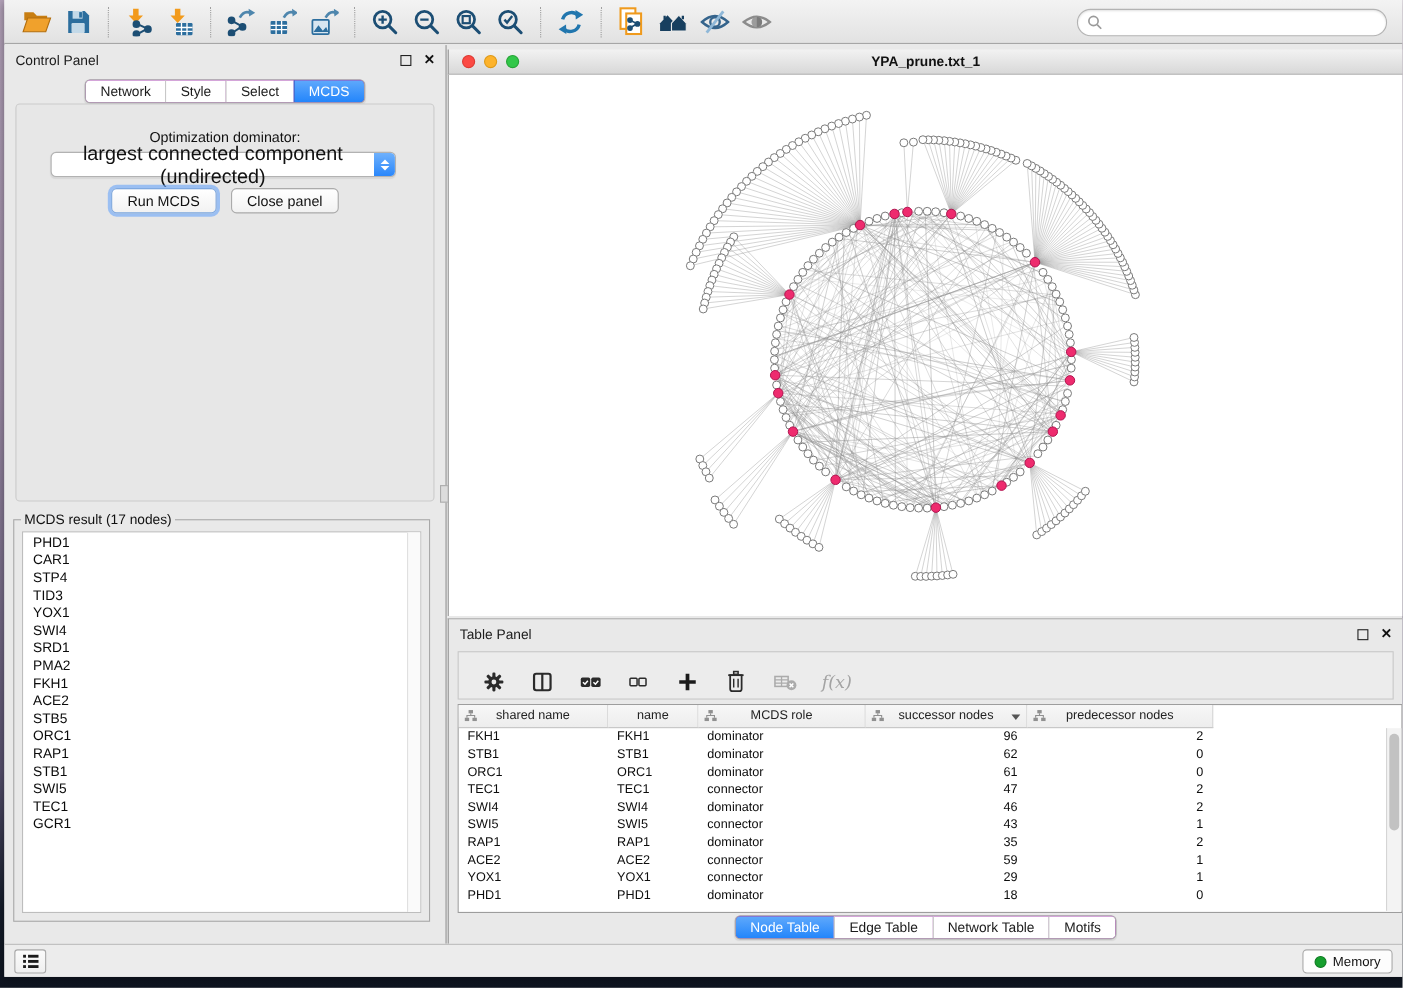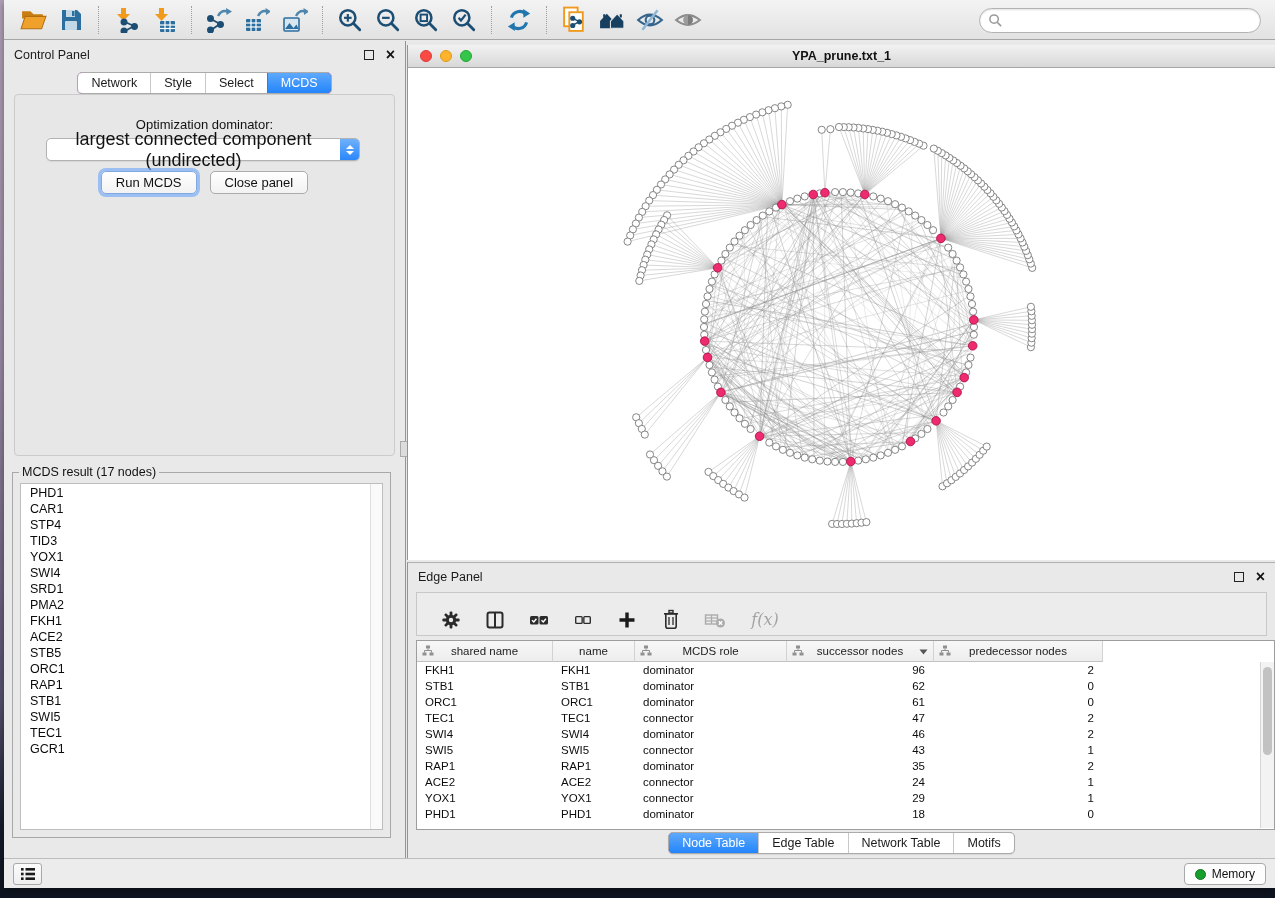--- a/index.html
+++ b/index.html
@@ -70,21 +70,21 @@
   .light.yellow { background:#FDB32C; border:1px solid #DE9A18; }
   .light.green { background:#32C749; border:1px solid #27A437; }
   .net-title { position:absolute; left:0; right:0; text-align:center; font-size:12.5px; font-weight:bold; color:#111; }
   .net-canvas { position:absolute; left:403px; right:0; top:68px; height:492px; background:#fff; border-left:1px solid #939393; }
 
   
   .table-panel { position:absolute; left:403px; right:0; top:562px; bottom:30px; background:#E9E9E9;
     border-left:1px solid #939393; border-top:1px solid #B0B0B0; }
   .tp-toolbar { position:absolute; top:29px; left:8px; right:8px; height:44px; background:#ECECEC;
     border:1px solid #C8C8C8; display:flex; align-items:center; gap:20px; padding-left:22px; }
-  .ttb { border:none; background:transparent; cursor:pointer; display:flex; align-items:center; justify-content:center; width:24px; height:24px;margin-top:11px; }
+  .ttb { border:none; background:transparent; cursor:pointer; display:flex; align-items:center; width:24px; height:24px;margin-top:11px; }
   .fx { font-family:"DejaVu Serif", serif; font-style:italic; font-size:16px; color:#A3A3A3; }
 
   .table-wrap { position:absolute; top:77px; left:8px; right:0; height:190px; background:#fff; border:1px solid #9D9D9D; }
   .thead { display:flex; height:21px; }
   .th { position:relative; background:linear-gradient(#F7F7F7,#EDEDED); border-right:1px solid #D2D2D2; border-bottom:1px solid #C2C2C2;
     font-size:11.5px; color:#222; display:flex; align-items:center; justify-content:center; cursor:pointer; }
   .th .attr-ic { position:absolute; left:5px; top:4px; }
   .th .sort-ic { position:absolute; right:5px; top:8px; }
   .tbody { position:absolute; left:0; right:14px; top:21px; bottom:0; overflow:hidden; }
   .tr { display:flex; height:16px; cursor:default; }
@@ -987,21 +987,21 @@
           <circle cx="528.1" cy="352.8" r="4.3" fill="#EE2B6E" stroke="#B0134F" stroke-width="0.9"></circle>
           <circle cx="502.5" cy="373.5" r="4.3" fill="#EE2B6E" stroke="#B0134F" stroke-width="0.9"></circle>
           <circle cx="351.6" cy="368.2" r="4.3" fill="#EE2B6E" stroke="#B0134F" stroke-width="0.9"></circle>
           <circle cx="442.8" cy="393.5" r="4.3" fill="#EE2B6E" stroke="#B0134F" stroke-width="0.9"></circle>
         </g>
       </svg>
   </div>
 
   <div class="table-panel">
     <div class="panel-header">
-      <span>Edge Panel</span>
+      <span>Table Panel</span>
       <span class="spacer"></span>
       <span class="float-icon"></span>
       <span class="close-icon">×</span>
     </div>
     <div class="tp-toolbar">
       <button class="ttb">
         <svg width="20" height="20" viewBox="0 0 20 20">
           <g fill="#2B2B2B">
             <rect x="8.6" y="1.4" width="2.8" height="5" rx="1"></rect>
             <rect x="8.6" y="13.6" width="2.8" height="5" rx="1"></rect>
@@ -1157,21 +1157,21 @@
             <div class="td left" style="width: 136px;">RAP1</div>
             <div class="td left" style="width: 82px;">RAP1</div>
             <div class="td left" style="width: 152px;">dominator</div>
             <div class="td right" style="width: 147px;">35</div>
             <div class="td right" style="width: 169px;">2</div>
           </div>
           <div class="tr">
             <div class="td left" style="width: 136px;">ACE2</div>
             <div class="td left" style="width: 82px;">ACE2</div>
             <div class="td left" style="width: 152px;">connector</div>
-            <div class="td right" style="width: 147px;">24</div>
+            <div class="td right" style="width: 147px;">59</div>
             <div class="td right" style="width: 169px;">1</div>
           </div>
           <div class="tr">
             <div class="td left" style="width: 136px;">YOX1</div>
             <div class="td left" style="width: 82px;">YOX1</div>
             <div class="td left" style="width: 152px;">connector</div>
             <div class="td right" style="width: 147px;">29</div>
             <div class="td right" style="width: 169px;">1</div>
           </div>
           <div class="tr">

